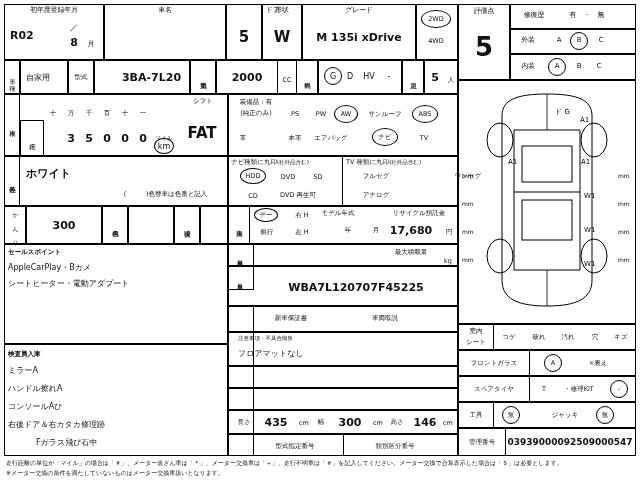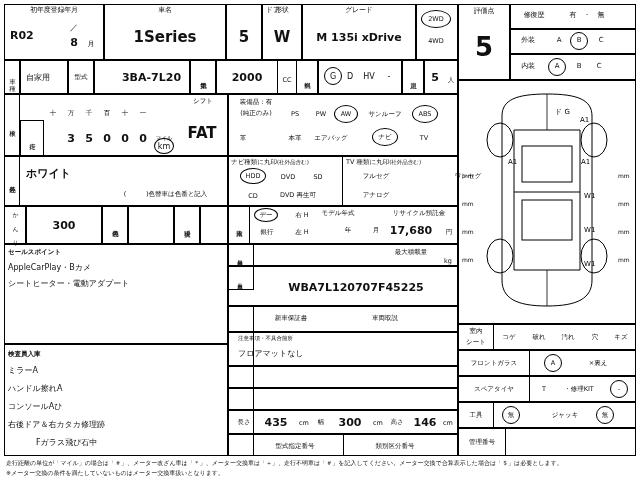--- a/index.html
+++ b/index.html
@@ -40,23 +40,20 @@
     <span class="med">R02</span>
   </div>
   <div class="nb" style="left:60px;top:20px;width:40px;height:34px;">
     <div class="nb c sm" style="left:0;top:2px;width:28px;height:10px;">／</div>
     <div class="nb c med" style="left:4px;top:14px;width:20px;height:16px;">8</div>
     <div class="nb c lbl" style="left:24px;top:20px;width:14px;height:10px;">月</div>
   </div>
 
   <div class="bx" style="left:104px;top:4px;width:122px;height:56px;"></div>
   <div class="nb c lbl" style="left:104px;top:5px;width:122px;height:12px;">車名</div>
-  <div class="nb c" style="left:104px;top:20px;width:122px;height:34px;">
-    <span class="big">1Series</span>
-  </div>
 
   <div class="bx" style="left:226px;top:4px;width:36px;height:56px;"></div>
   <div class="nb c lbl" style="left:226px;top:5px;width:36px;height:12px;margin-left:29px;">ドア</div>
   <div class="nb c" style="left:226px;top:20px;width:36px;height:34px;">
     <span class="big">5</span>
   </div>
 
   <div class="bx" style="left:262px;top:4px;width:40px;height:56px;"></div>
   <div class="nb c lbl" style="left:262px;top:5px;width:40px;height:12px;">形状</div>
   <div class="nb c" style="left:262px;top:20px;width:40px;height:34px;">
@@ -371,17 +368,20 @@
   <div class="bx" style="left:458px;top:402px;width:178px;height:26px;"></div>
   <div class="bx" style="left:458px;top:402px;width:36px;height:26px;"></div>
   <div class="nb c xs" style="left:458px;top:409px;width:36px;height:12px;">工具</div>
   <div class="nb circle xs" style="left:502px;top:406px;width:18px;height:18px;">無</div>
   <div class="nb c xs" style="left:544px;top:409px;width:42px;height:12px;">ジャッキ</div>
   <div class="nb circle xs" style="left:596px;top:406px;width:18px;height:18px;">無</div>
 
   <div class="bx" style="left:458px;top:428px;width:178px;height:28px;"></div>
   <div class="bx" style="left:458px;top:428px;width:48px;height:28px;"></div>
   <div class="nb c xs" style="left:458px;top:436px;width:48px;height:12px;">管理番号</div>
+  <div class="nb c" style="left:506px;top:434px;width:128px;height:16px;">
+    <span style="font-size:9px;font-weight:bold">03939000092509000547</span>
+  </div>
 
   <div class="nb footer" style="left:6px;top:458px;width:628px;height:10px;">走行距離の単位が「マイル」の場合は「＃」、メーター改ざん車は「＊」、メーター交換車は「＋」、走行不明車は「＃」を記入してください。メーター交換で合算表示した場合は「＄」は必要とします。</div>
   <div class="nb footer" style="left:6px;top:468px;width:628px;height:10px;">※メーター交換の条件を満たしていないものはメーター交換車扱いとなります。</div>
 
 </div>
 
 </body></html>

